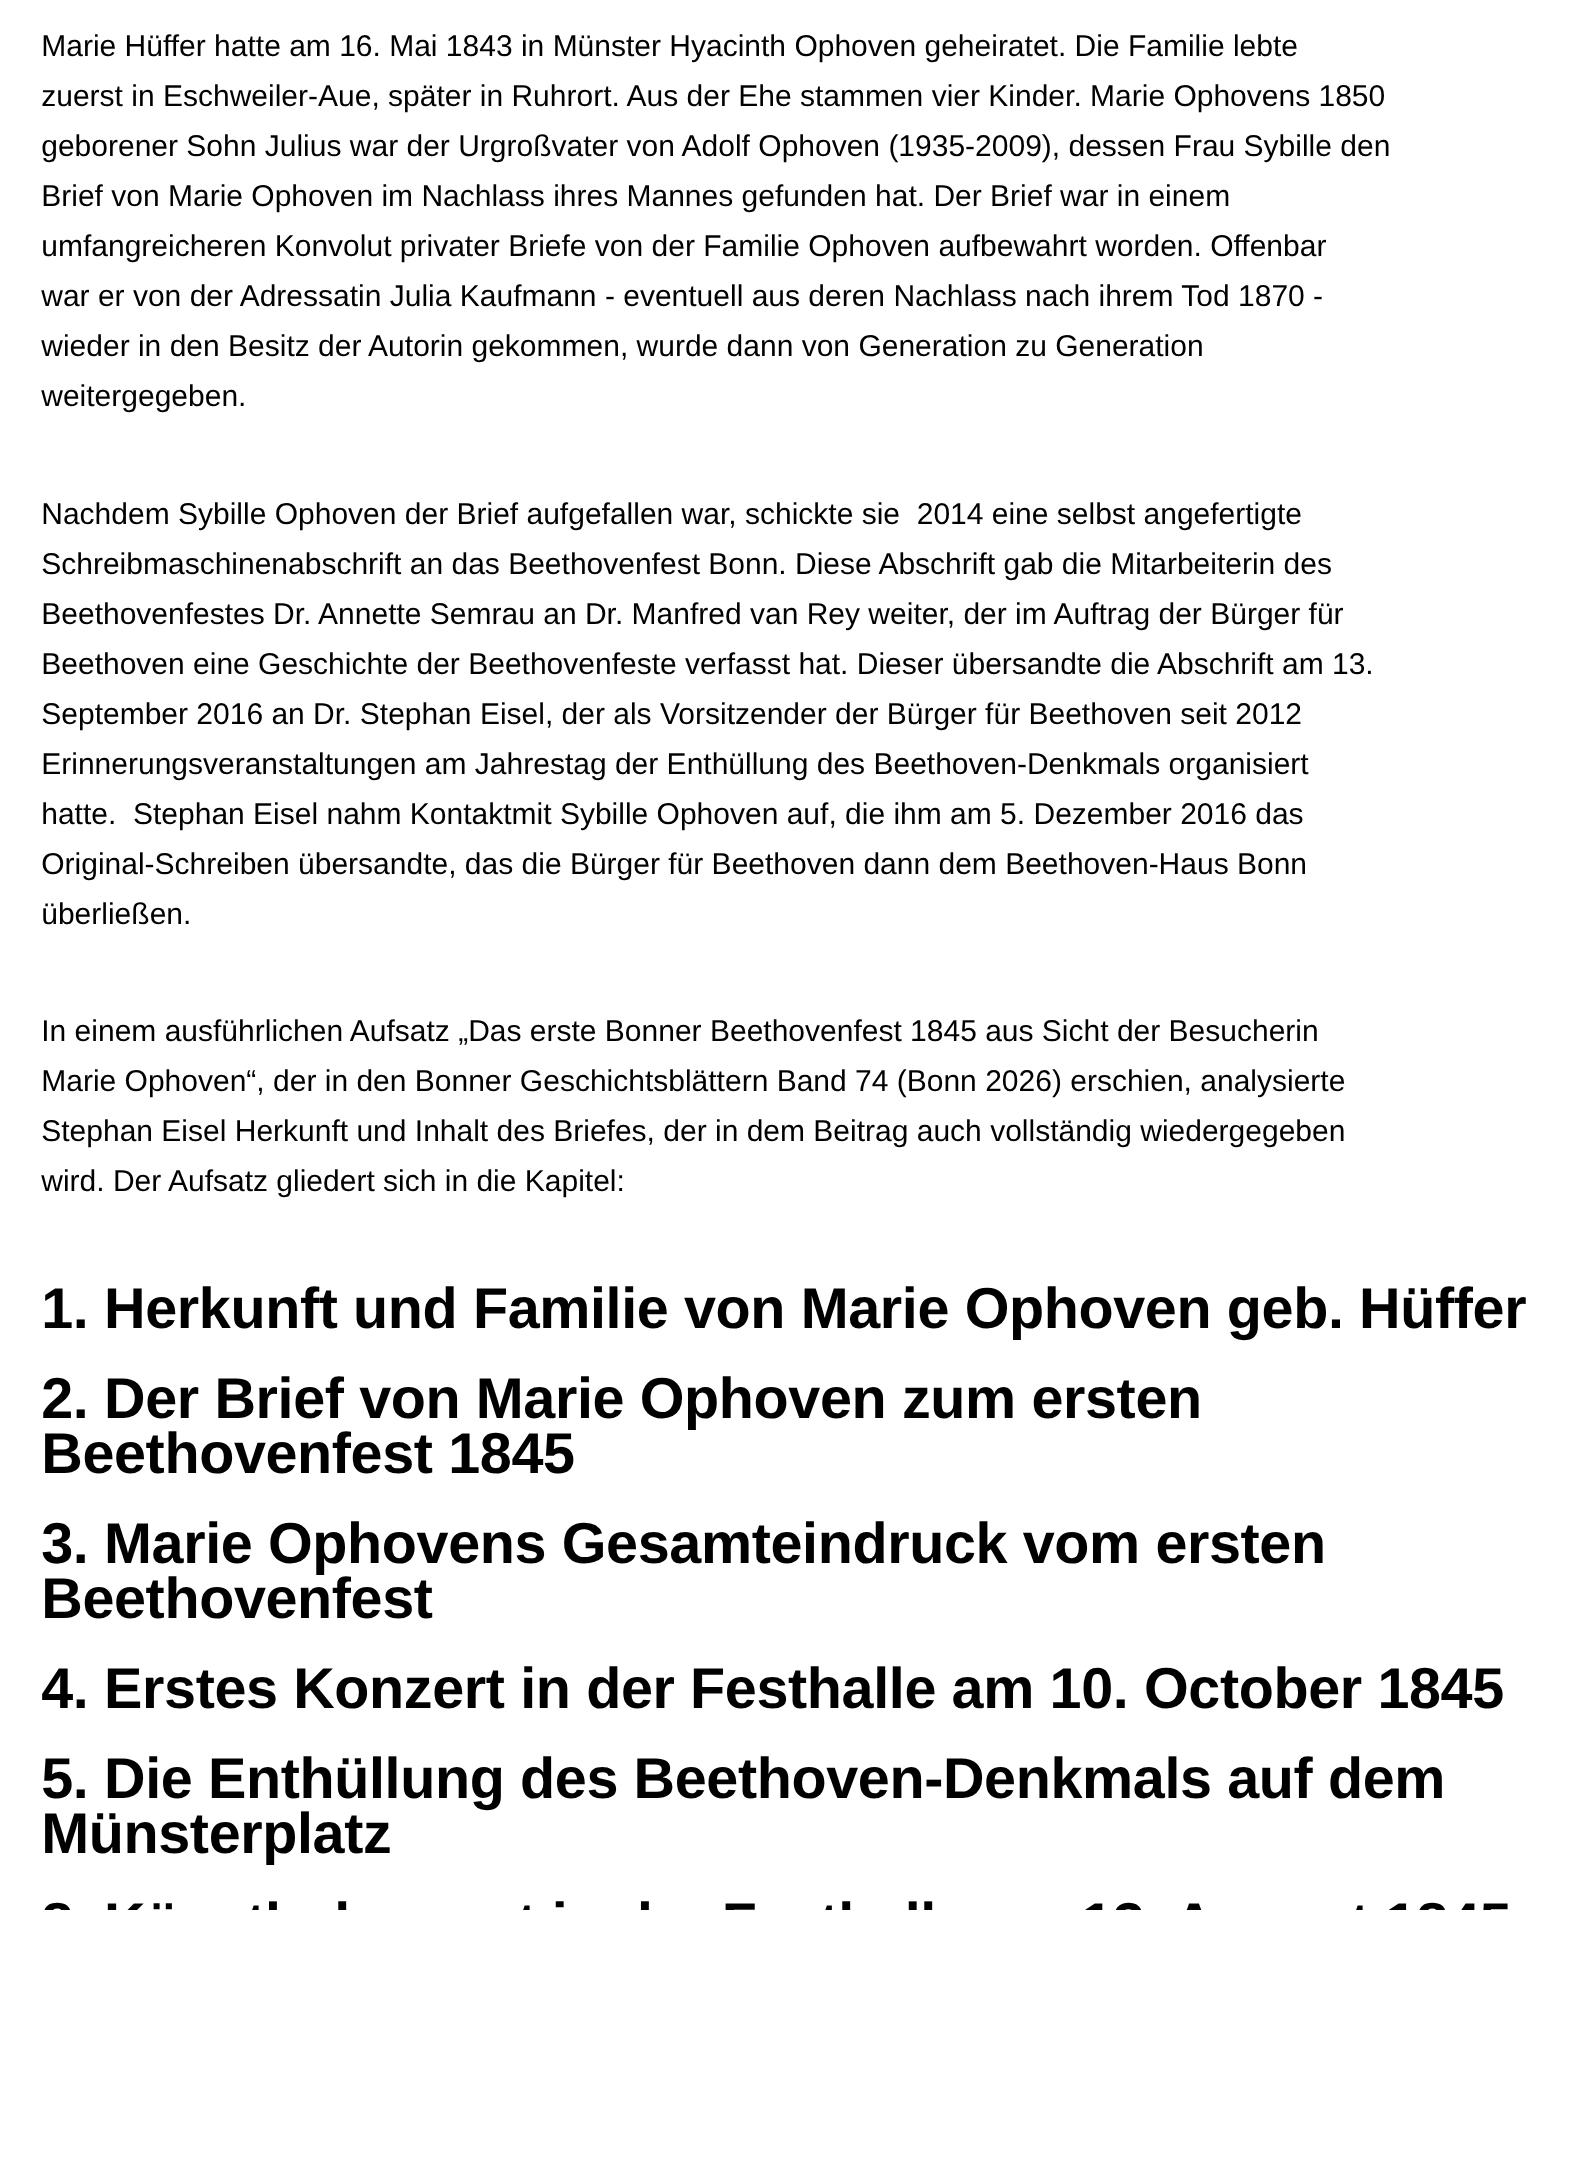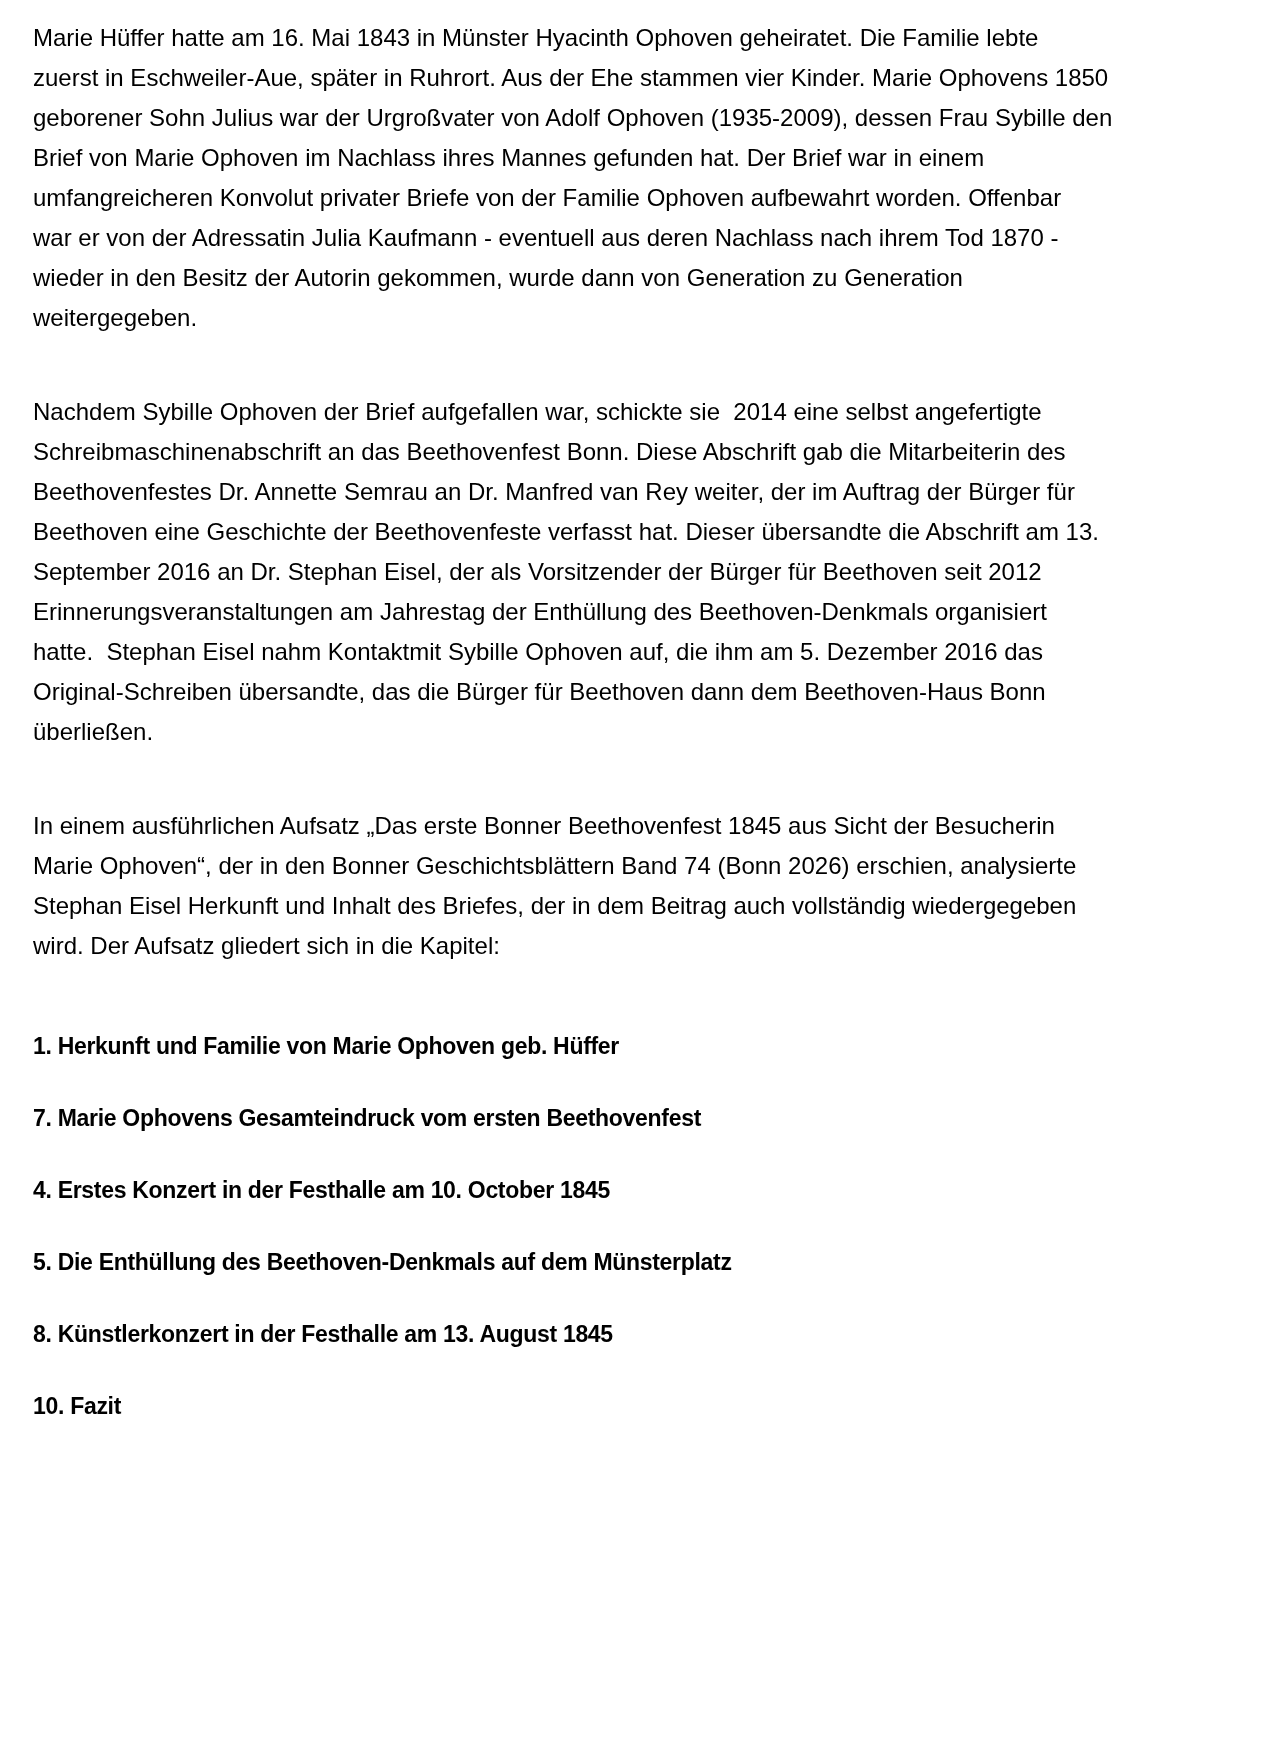--- a/index.html
+++ b/index.html
@@ -28,21 +28,21 @@
     line-height: 40px;
     font-weight: 400;
     color: #000000;
     white-space: pre-wrap; 
   }
   .chapter-list {
     margin-top: 58px;
   }
   .chapter-heading {
     margin: 0 0 28px 0;
-    font-size: 23px;
+    font-size: 46px;
     line-height: 44px;
     font-weight: 700;
     color: #000000;
     letter-spacing: -0.3px;
   }
 </style>
 </head>
 <body>
 
 <div class="page">
@@ -67,21 +67,22 @@
 Original-Schreiben übersandte, das die Bürger für Beethoven dann dem Beethoven-Haus Bonn
 überließen.</p>
 
     <p class="body-paragraph">In einem ausführlichen Aufsatz „Das erste Bonner Beethovenfest 1845 aus Sicht der Besucherin
 Marie Ophoven“, der in den Bonner Geschichtsblättern Band 74 (Bonn 2026) erschien, analysierte
 Stephan Eisel Herkunft und Inhalt des Briefes, der in dem Beitrag auch vollständig wiedergegeben
 wird. Der Aufsatz gliedert sich in die Kapitel:</p>
 
     <section class="chapter-list">
       <h2 class="chapter-heading">1. Herkunft und Familie von Marie Ophoven geb. Hüffer</h2>
-      <h2 class="chapter-heading">7. Marie Ophovens Gesamteindruck vom ersten Beethovenfest</h2>
+      <h2 class="chapter-heading">2. Der Brief von Marie Ophoven zum ersten Beethovenfest 1845</h2>
+      <h2 class="chapter-heading">3. Marie Ophovens Gesamteindruck vom ersten Beethovenfest</h2>
       <h2 class="chapter-heading">4. Erstes Konzert in der Festhalle am 10. October 1845</h2>
       <h2 class="chapter-heading">5. Die Enthüllung des Beethoven-Denkmals auf dem Münsterplatz</h2>
       <h2 class="chapter-heading">8. Künstlerkonzert in der Festhalle am 13. August 1845</h2>
       <h2 class="chapter-heading">10. Fazit</h2>
     </section>
 
   </div>
 </div>
 
 </body></html>

